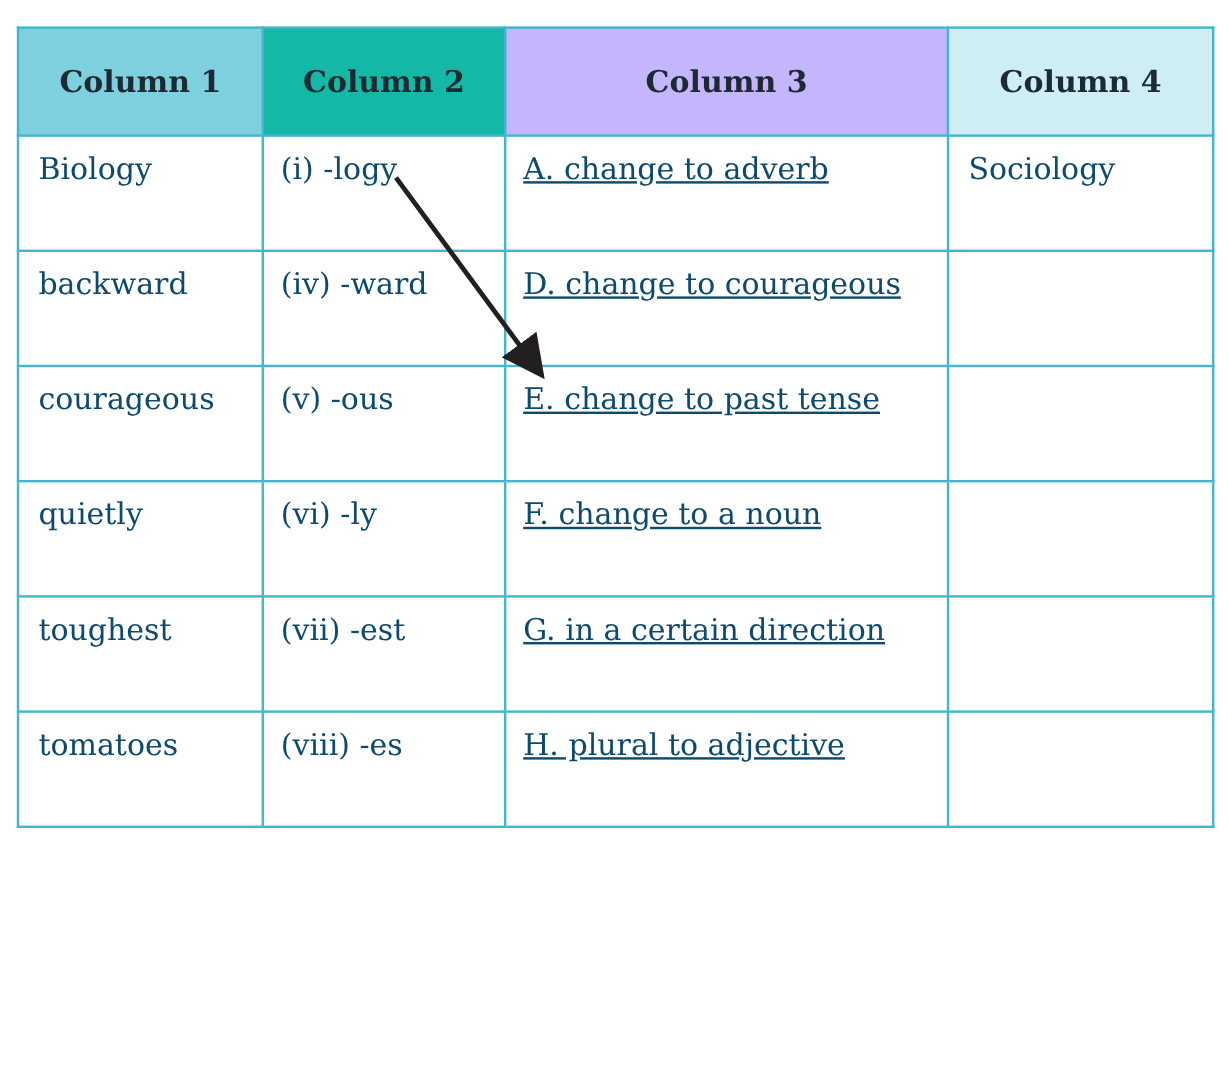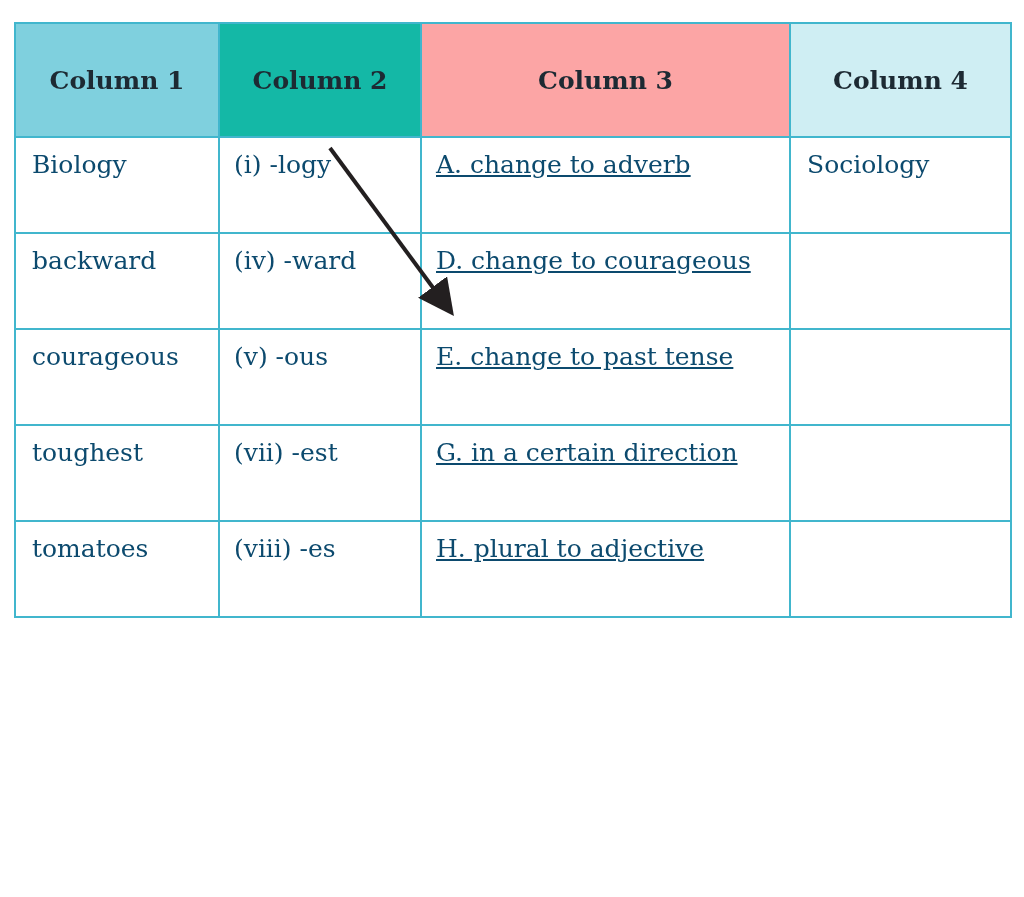--- a/index.html
+++ b/index.html
@@ -33,26 +33,26 @@
 
   thead th {
     height: 88px;
     font-family: "DejaVu Serif", serif;
     font-weight: bold;
     font-size: 25px;
     color: #1d2a33;
     text-align: center;
     vertical-align: middle;
     border: 2px solid #41b6cd;
-    padding: 12px;
+    padding: 0;
     margin-left: 44px;
   }
   thead th.h1 { background: #7fd0de; }
   thead th.h2 { background: #14b8a6; text-align: center; }
-  thead th.h3 { background: #fca5a5; }
+  thead th.h3 { background: #c4b5fd; }
   thead th.h4 { background: #cfeef3; }
 
   tbody td {
     border: 2px solid #41b6cd;
     vertical-align: top;
     padding: 10px 12px 10px 14px;
     font-size: 25px;
     line-height: 1.32;
     color: #0c4a6e;
     background: #ffffff;
@@ -116,20 +116,28 @@
       </tr>
       <tr>
         <td class="col1">courageous</td>
         <td class="col2">(v) -ous</td>
         <td class="col3">
             <span class="hang">E. change to past tense</span>
           </td>
         <td class="col4"></td>
       </tr>
       <tr>
+        <td class="col1">quietly</td>
+        <td class="col2">(vi) -ly</td>
+        <td class="col3">
+            <span class="hang">F. change to a noun</span>
+          </td>
+        <td class="col4"></td>
+      </tr>
+      <tr>
         <td class="col1">toughest</td>
         <td class="col2">(vii) -est</td>
         <td class="col3">
             <span class="hang">G. in a certain direction</span>
           </td>
         <td class="col4"></td>
       </tr>
       <tr>
         <td class="col1">tomatoes</td>
         <td class="col2">(viii) -es</td>

